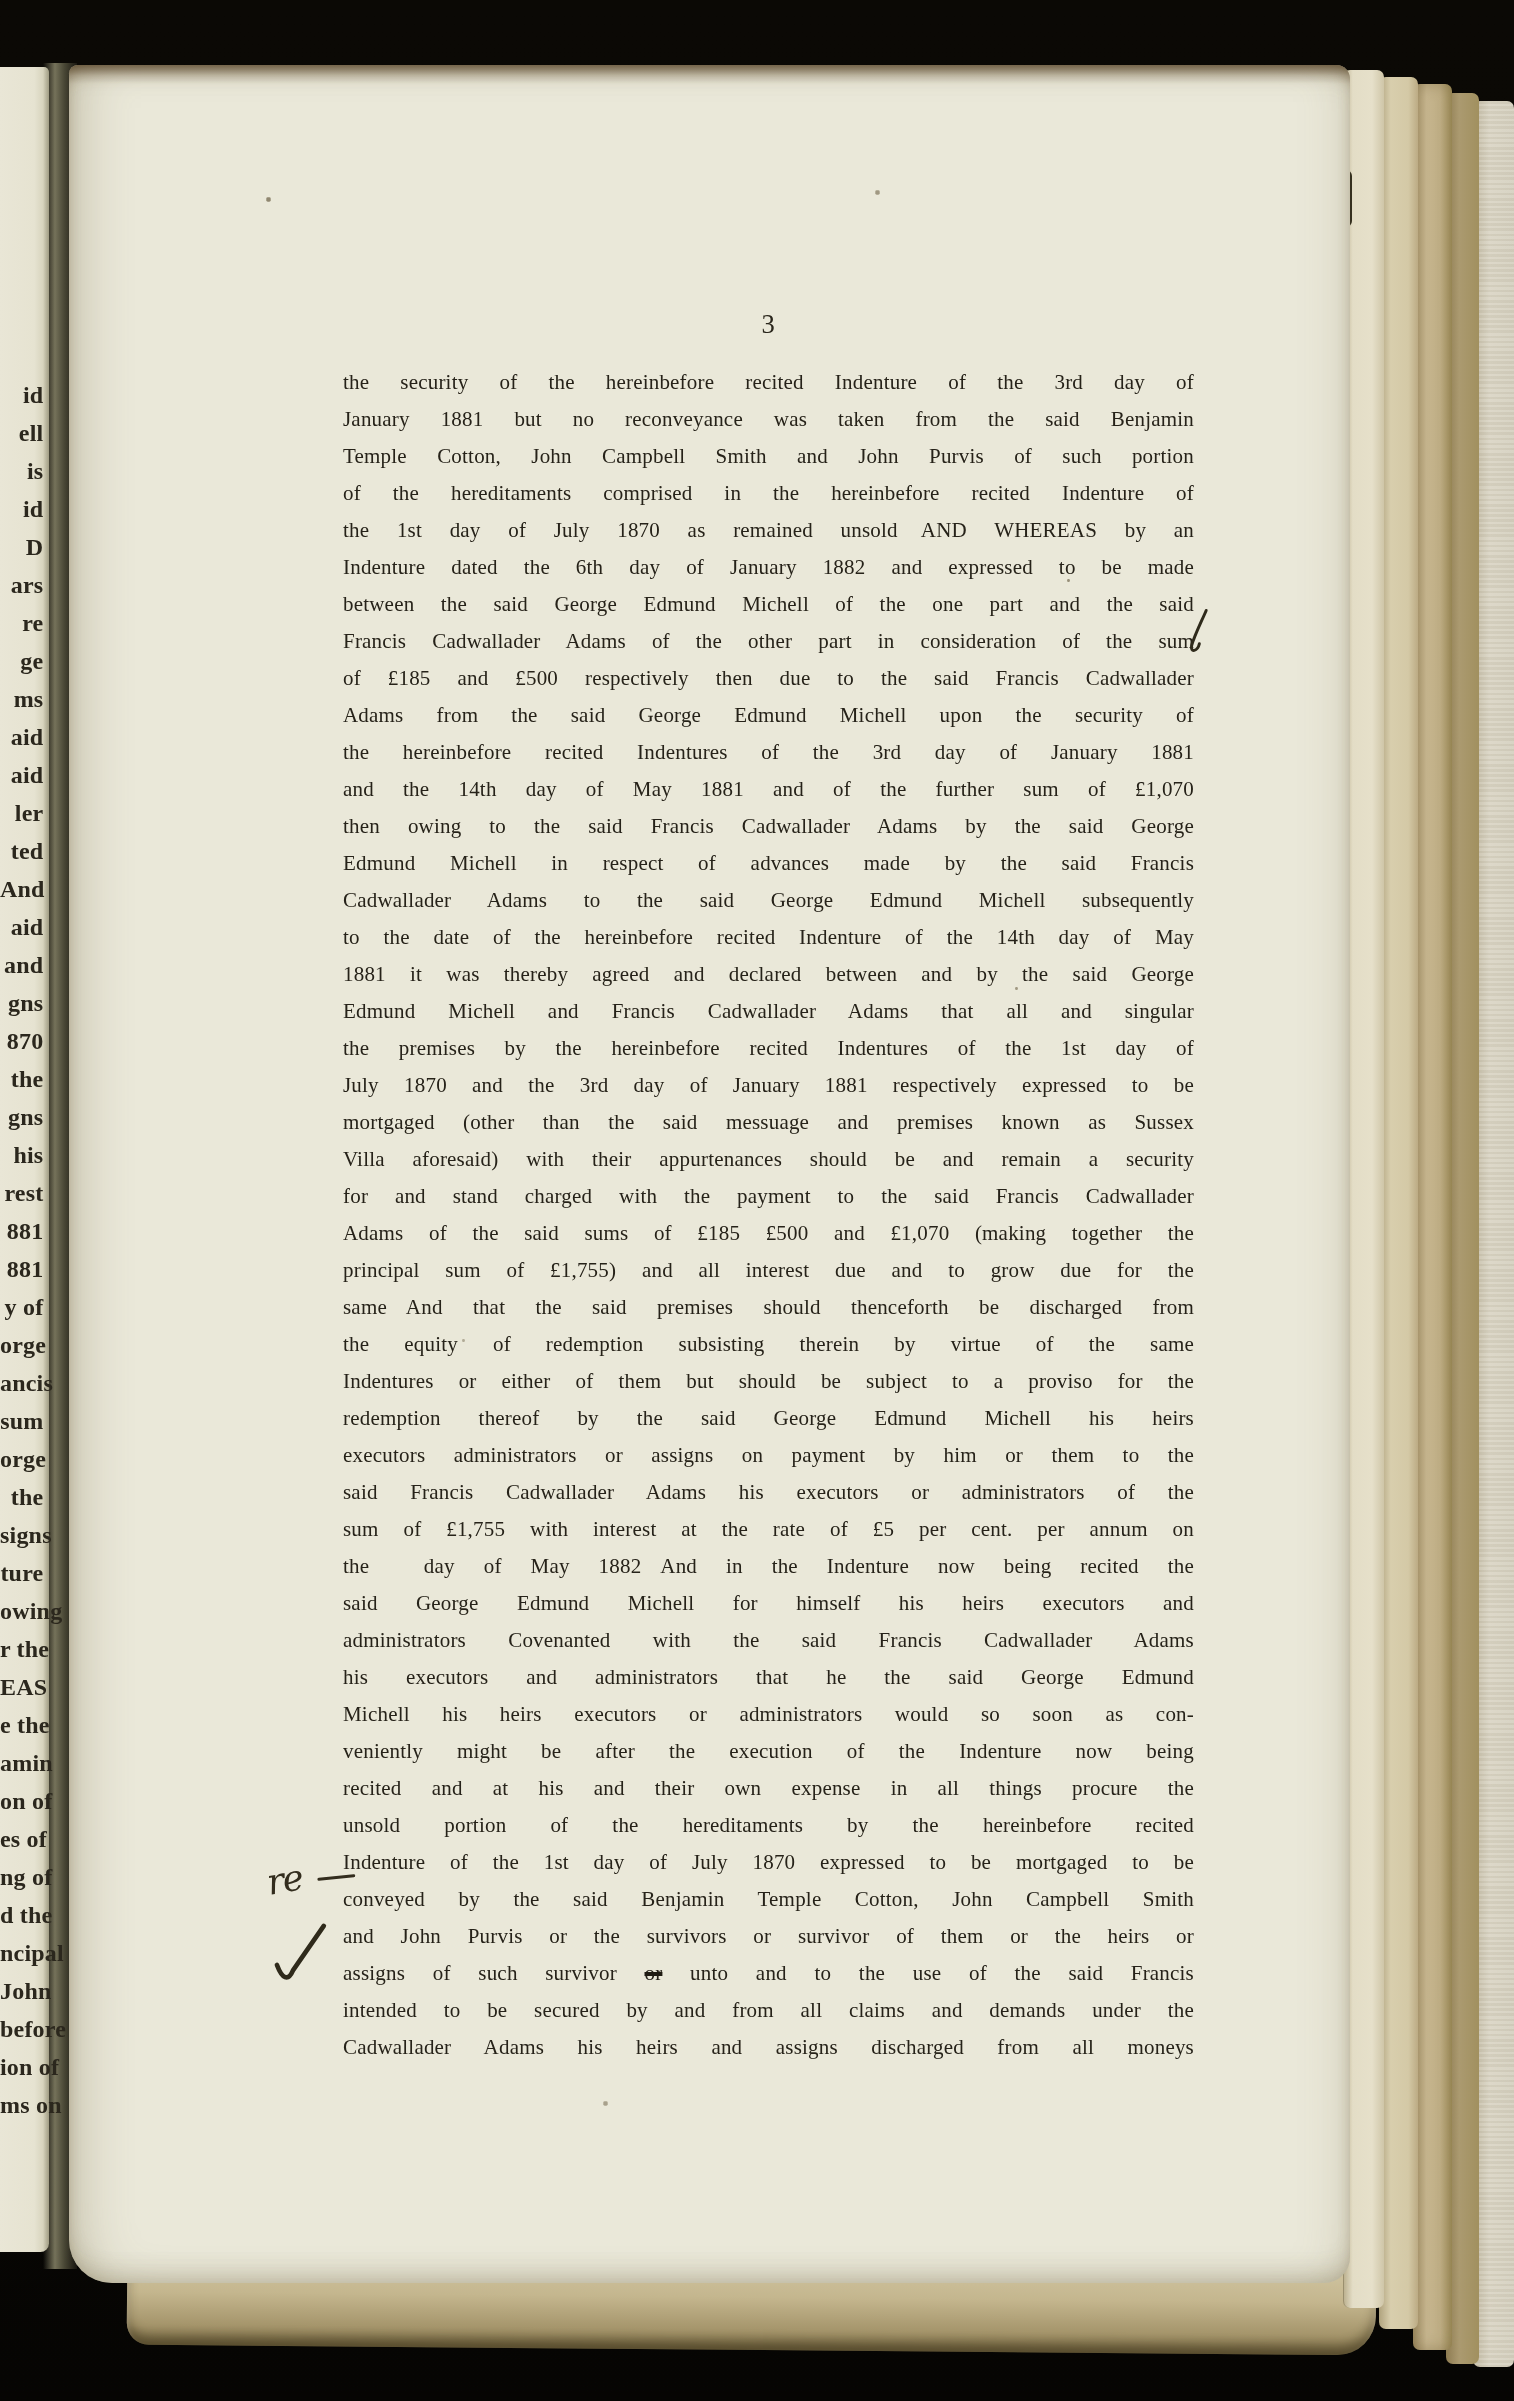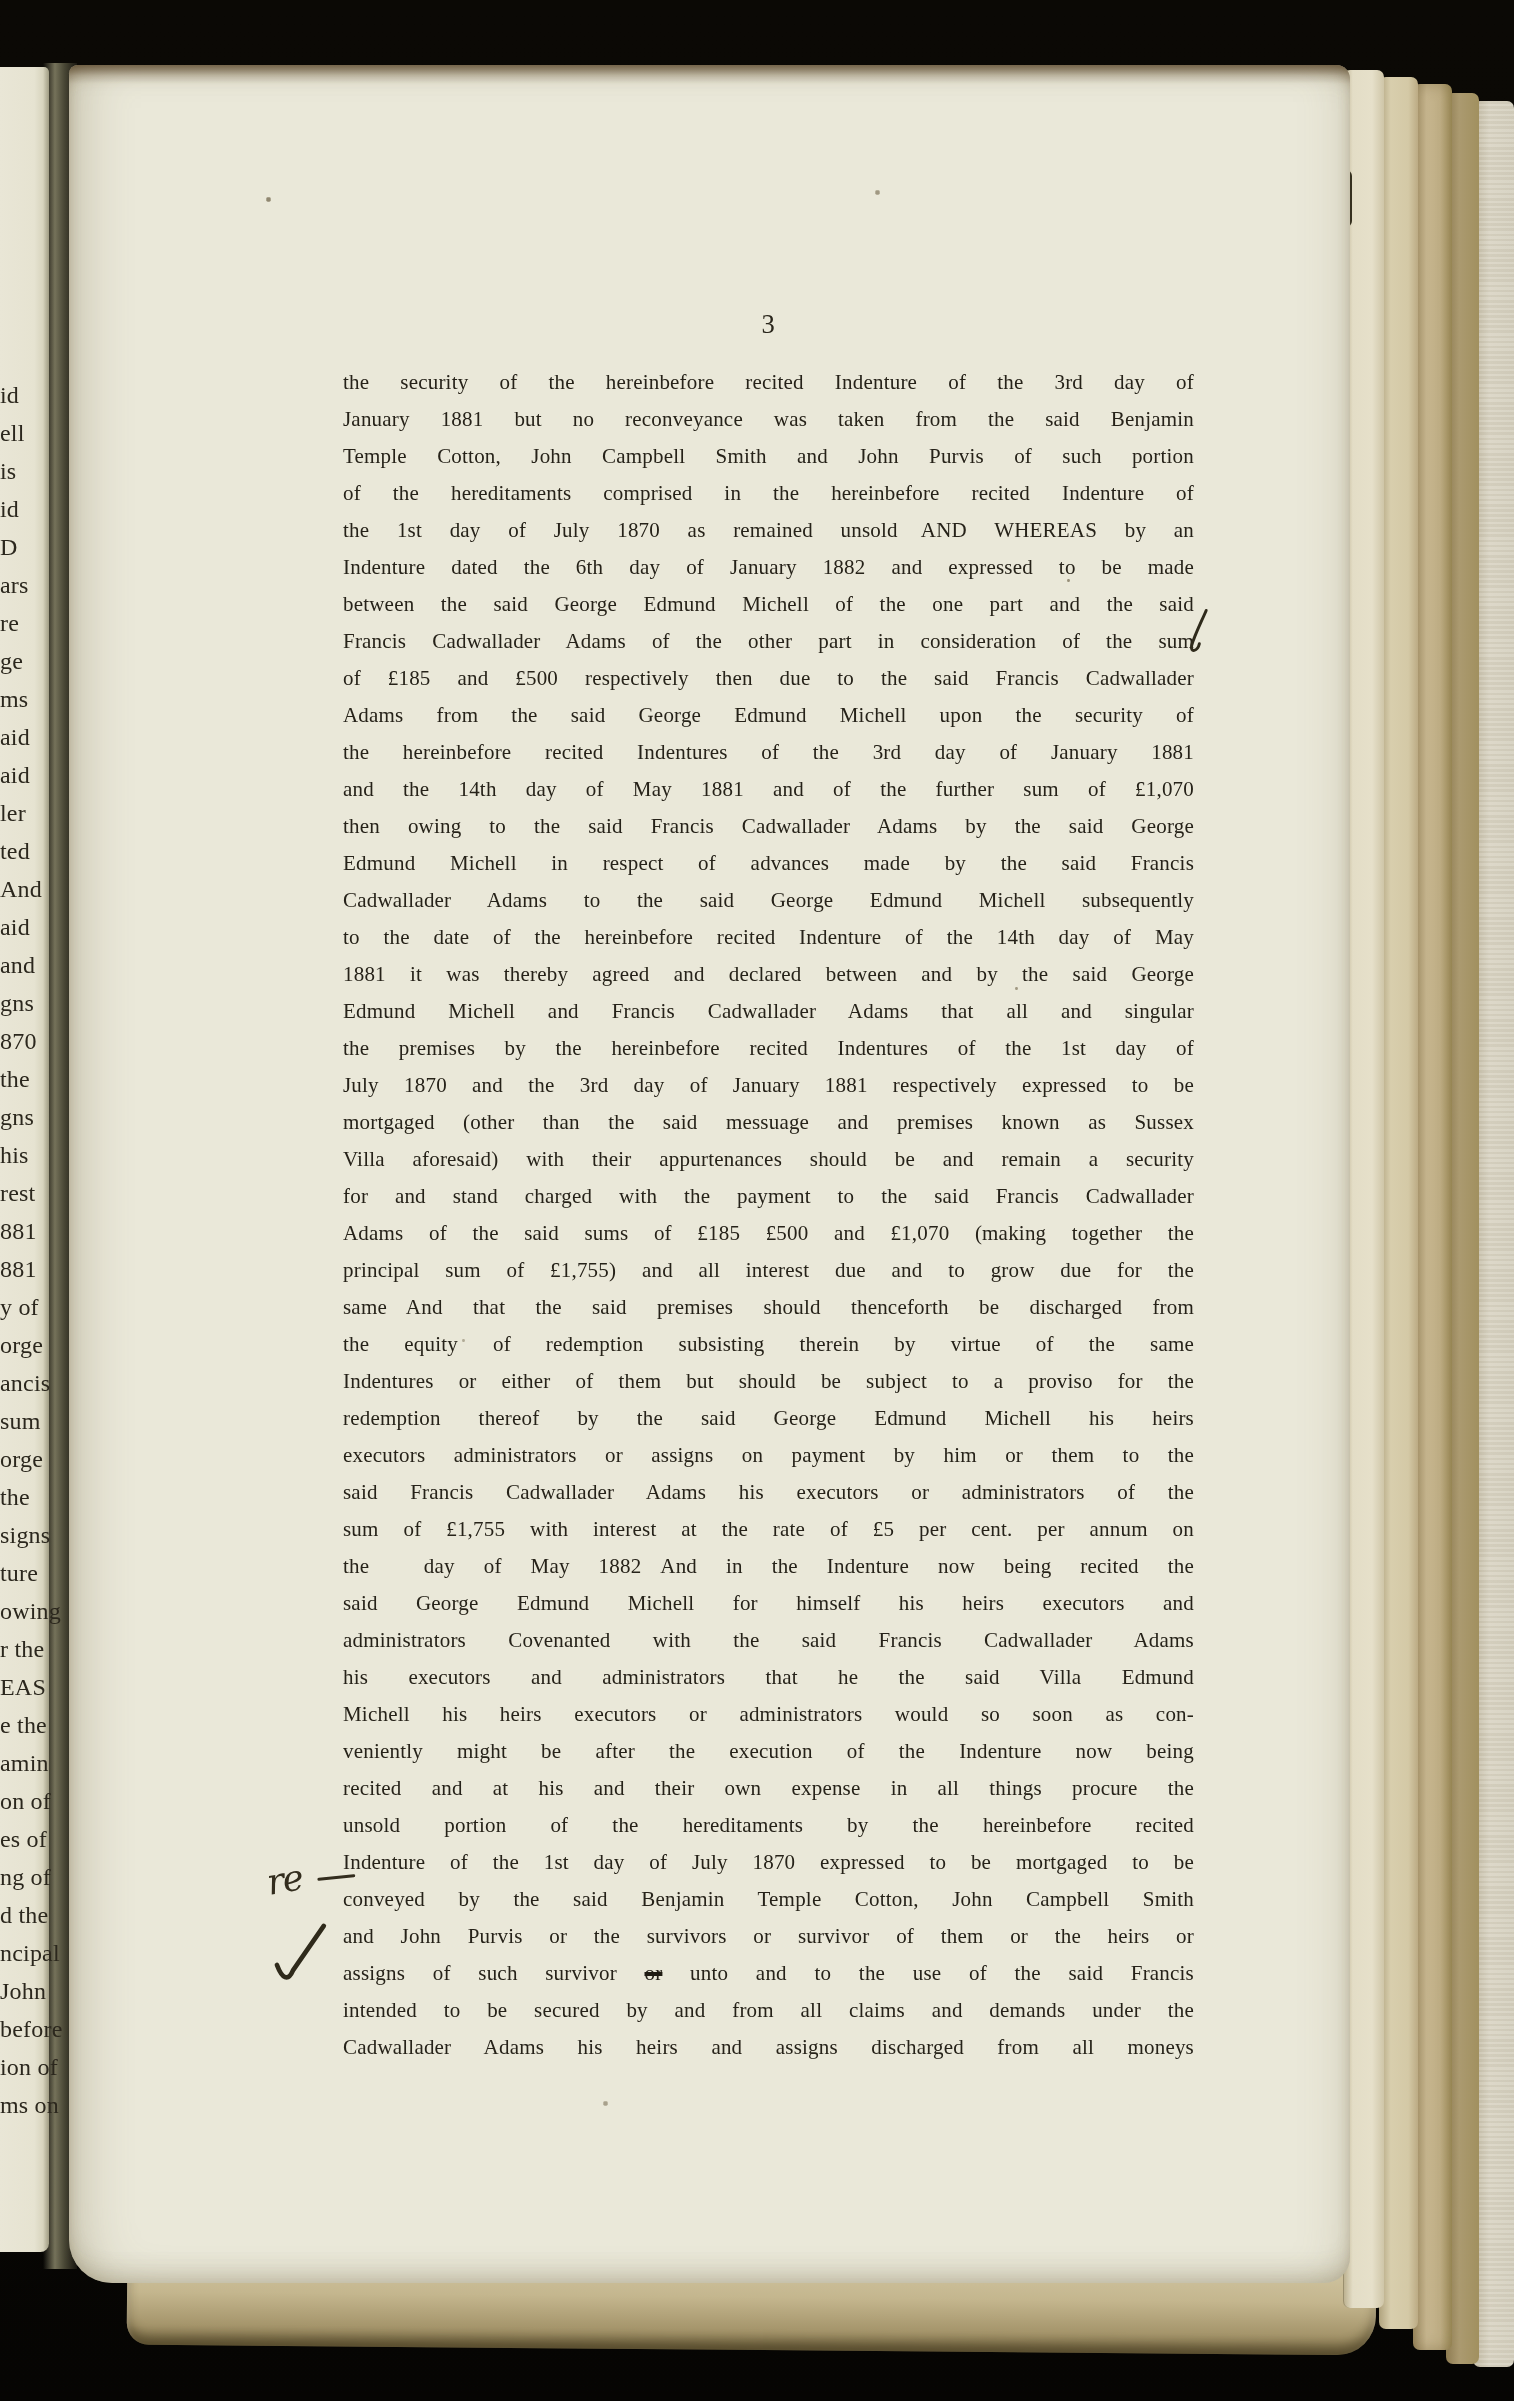--- a/index.html
+++ b/index.html
@@ -80,22 +80,22 @@
   .tline{
     position:relative;display:block;width:851px;height:37px;line-height:37px;
     text-align:justify;text-align-last:justify;white-space:nowrap;overflow:visible;
   }
   .tline span{position:static;}
   .gap{display:inline-block;position:static;height:1.7px;}
   .strike{text-decoration:line-through;text-decoration-thickness:4.3px;text-decoration-color:#1f1b12;}
 
   
   .margin-fragments{
-    left:0;top:376px;width:46px;height:1767px;
-    font-size:24px;color:#2b271d;letter-spacing:0.2px;overflow:visible;
+    left:0;top:376px;width:46px;height:1767px;text-align:right;
+    font-size:24px;color:#2b271d;letter-spacing:0.2px;overflow:visible;font-weight:bold;
   }
   .frag{position:relative;display:block;height:38px;line-height:38px;padding-right:2.6px;white-space:nowrap;}
 
   
   .anno-re{
     left:268px;top:1853px;width:103px;height:60px;
     font-family:"DejaVu Serif", serif;font-style:italic;font-size:36px;color:#332d1e;
     transform:rotate(-10deg);letter-spacing:-1.7px;
   }
   .anno-re .re-tail{
@@ -167,21 +167,21 @@
       <div class="tline"><span>same</span><span class="gap" style="width: 0.9em;"></span><span>And that the said premises should thenceforth be discharged from</span></div>
       <div class="tline">the equity of redemption subsisting therein by virtue of the same</div>
       <div class="tline">Indentures or either of them but should be subject to a proviso for the</div>
       <div class="tline">redemption thereof by the said George Edmund Michell his heirs</div>
       <div class="tline">executors administrators or assigns on payment by him or them to the</div>
       <div class="tline">said Francis Cadwallader Adams his executors or administrators of the</div>
       <div class="tline">sum of £1,755 with interest at the rate of £5 per cent. per annum on</div>
       <div class="tline"><span>the</span><span class="gap" style="width: 2.6em;"></span><span>day of May 1882</span><span class="gap" style="width: 0.9em;"></span><span>And in the Indenture now being recited the</span></div>
       <div class="tline">said George Edmund Michell for himself his heirs executors and</div>
       <div class="tline">administrators Covenanted with the said Francis Cadwallader Adams</div>
-      <div class="tline">his executors and administrators that he the said Villa Edmund</div>
+      <div class="tline">his executors and administrators that he the said George Edmund</div>
       <div class="tline">Michell his heirs executors or administrators would so soon as con-</div>
       <div class="tline">veniently might be after the execution of the Indenture now being</div>
       <div class="tline">recited and at his and their own expense in all things procure the</div>
       <div class="tline">unsold portion of the hereditaments by the hereinbefore recited</div>
       <div class="tline">Indenture of the 1st day of July 1870 expressed to be mortgaged to be</div>
       <div class="tline">conveyed by the said Benjamin Temple Cotton, John Campbell Smith</div>
       <div class="tline">and John Purvis or the survivors or survivor of them or the heirs or</div>
       <div class="tline"><span>assigns of such survivor </span><span class="strike">or</span><span> unto and to the use of the said Francis</span></div>
       <div class="tline">intended to be secured by and from all claims and demands under the</div>
       <div class="tline">Cadwallader Adams his heirs and assigns discharged from all moneys</div>

